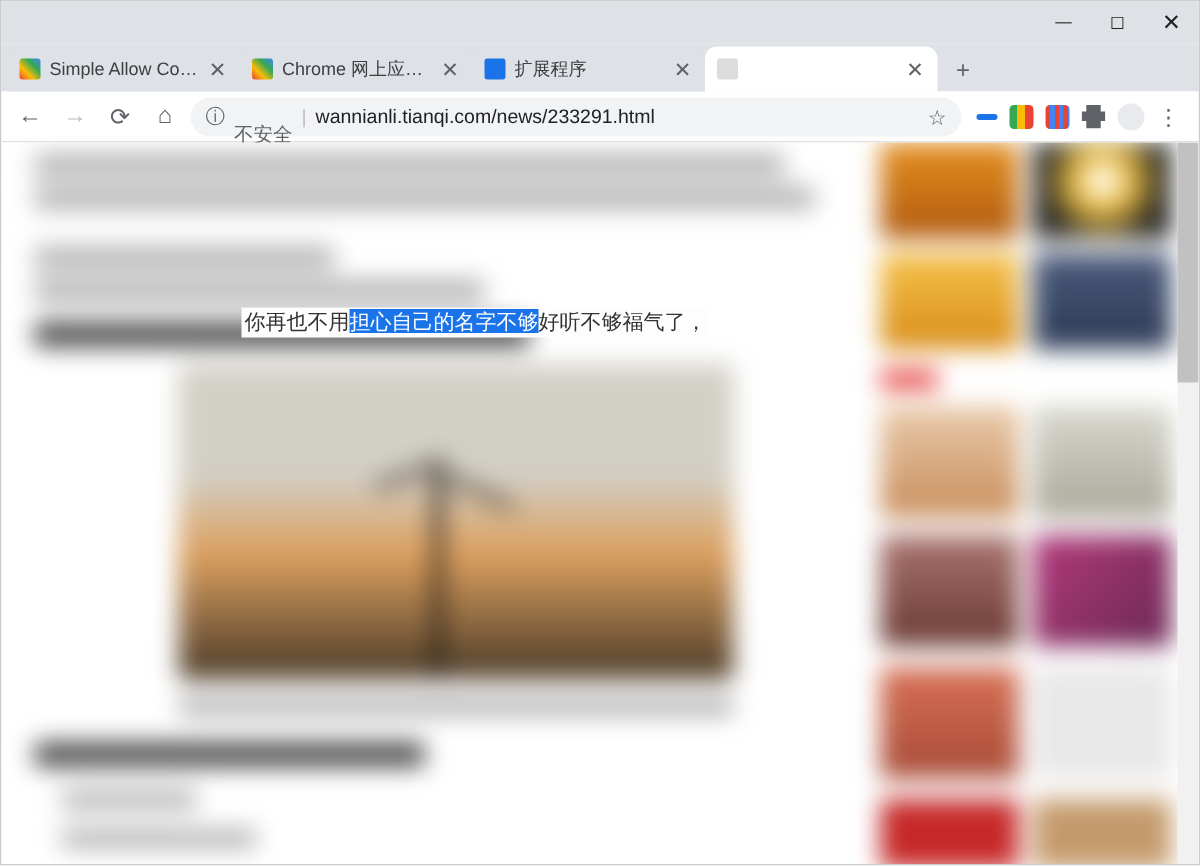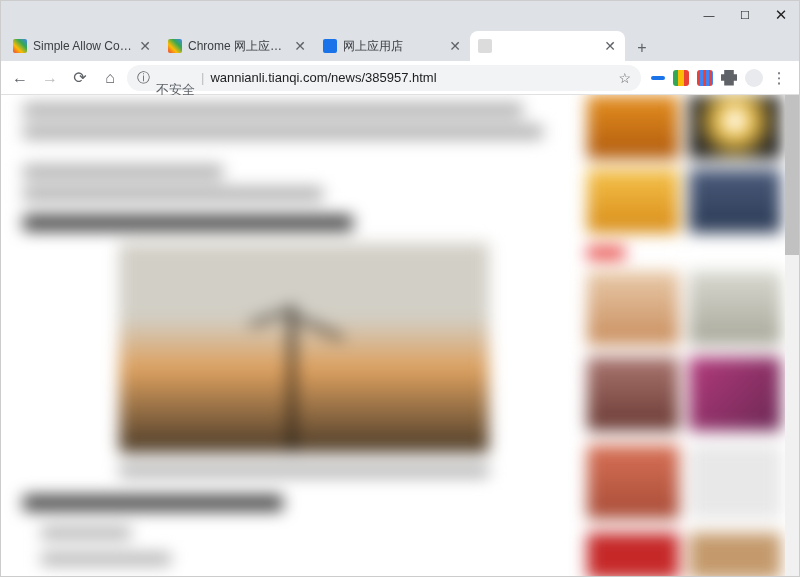--- a/index.html
+++ b/index.html
@@ -108,21 +108,21 @@
       <span class="title">Simple Allow Copy - Chrome</span>
       <span class="tab-close">✕</span>
     </div>
     <div class="tab">
       <div class="favicon fav2"></div>
       <span class="title">Chrome 网上应用店 - 扩展程序</span>
       <span class="tab-close">✕</span>
     </div>
     <div class="tab">
       <div class="favicon fav3"></div>
-      <span class="title">网上应用店</span>
+      <span class="title">扩展程序</span>
       <span class="tab-close">✕</span>
     </div>
     <div class="tab active">
       <div class="favicon fav4"></div>
       <span class="title"></span>
       <span class="tab-close">✕</span>
     </div>
     <div class="new-tab">
       <span>+</span>
     </div>
@@ -130,21 +130,21 @@
 
   <div class="toolbar">
     <div class="nav-btn">←</div>
     <div class="nav-btn fwd">→</div>
     <div class="nav-btn">⟳</div>
     <div class="nav-btn">⌂</div>
     <div class="omnibox">
       <span>ⓘ</span>
       <span class="secure-warn">不安全</span>
       <span class="divider">|</span>
-      <span class="url">wannianli.tianqi.com/news/385957.html</span>
+      <span class="url">wannianli.tianqi.com/news/233291.html</span>
       <span class="star">☆</span>
     </div>
     <div class="ext-icons">
       <div class="ext blue"></div>
       <div class="ext multi"></div>
       <div class="ext stripe"></div>
       <div class="ext puzzle"></div>
       <div class="ext avatar"></div>
       <div class="ext menu">⋮</div>
     </div>
@@ -177,19 +177,20 @@
         <div class="thumb t6"></div>
         <div class="thumb t7"></div>
         <div class="thumb t8"></div>
         <div class="thumb t9"></div>
         <div class="thumb t10"></div>
         <div class="thumb t11"></div>
         <div class="thumb t12"></div>
       </div>
     </div>
 
+    <div class="sharp-text"><span>你再也不用</span><span class="sel">担心自己的名字不够</span><span>好听不够福气了，</span></div>
 
     <div class="scrollbar-track">
       <div class="scrollbar-thumb"></div>
     </div>
 
   </div>
 </div>
 
 </body></html>

